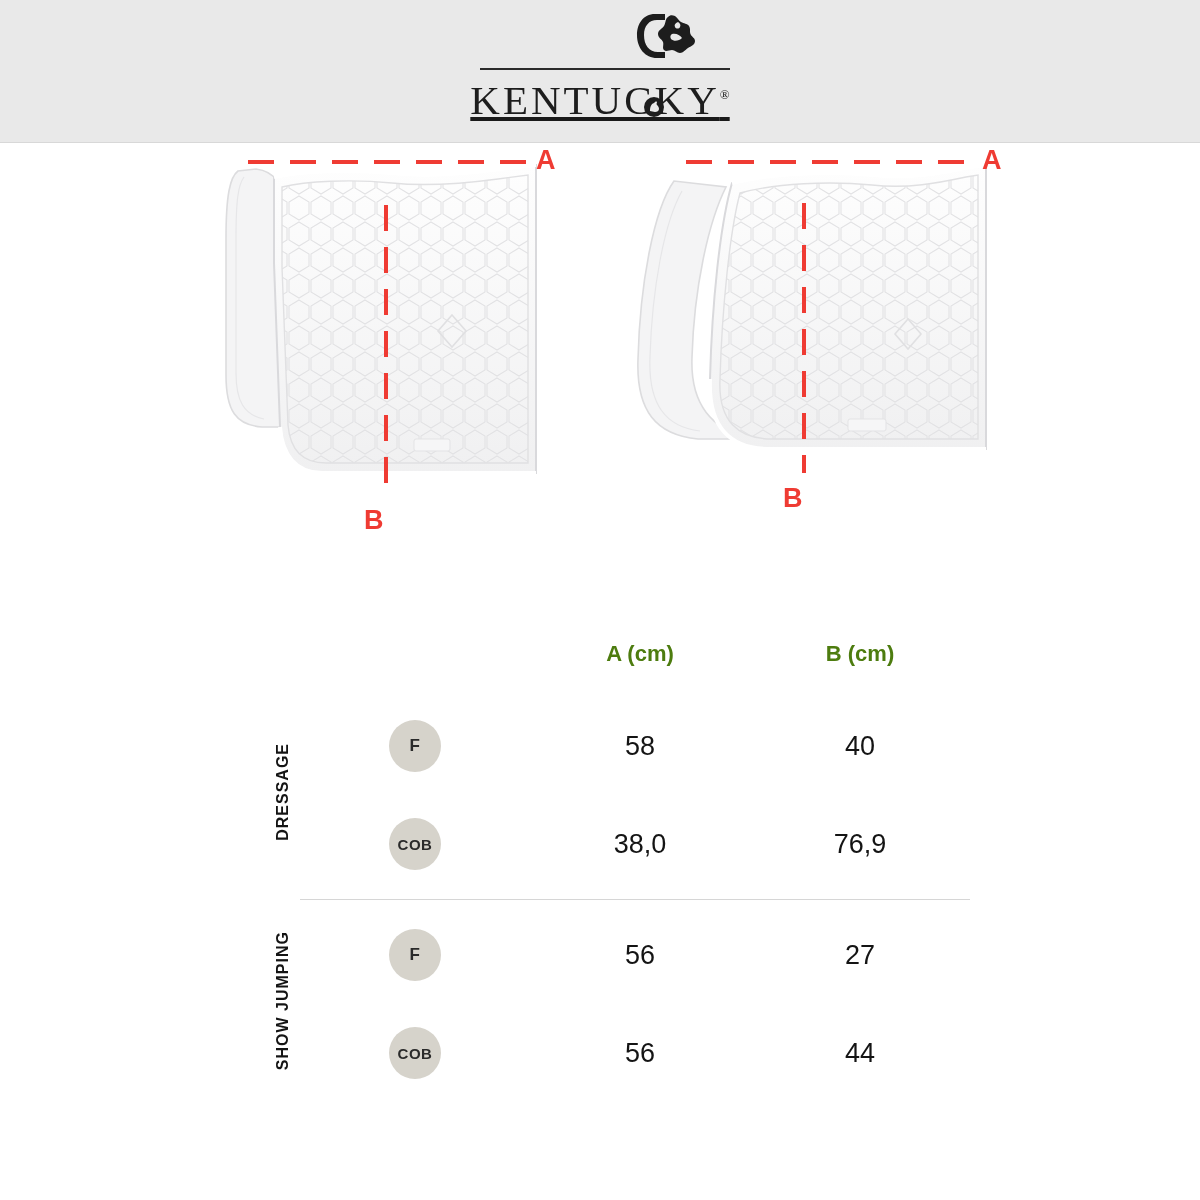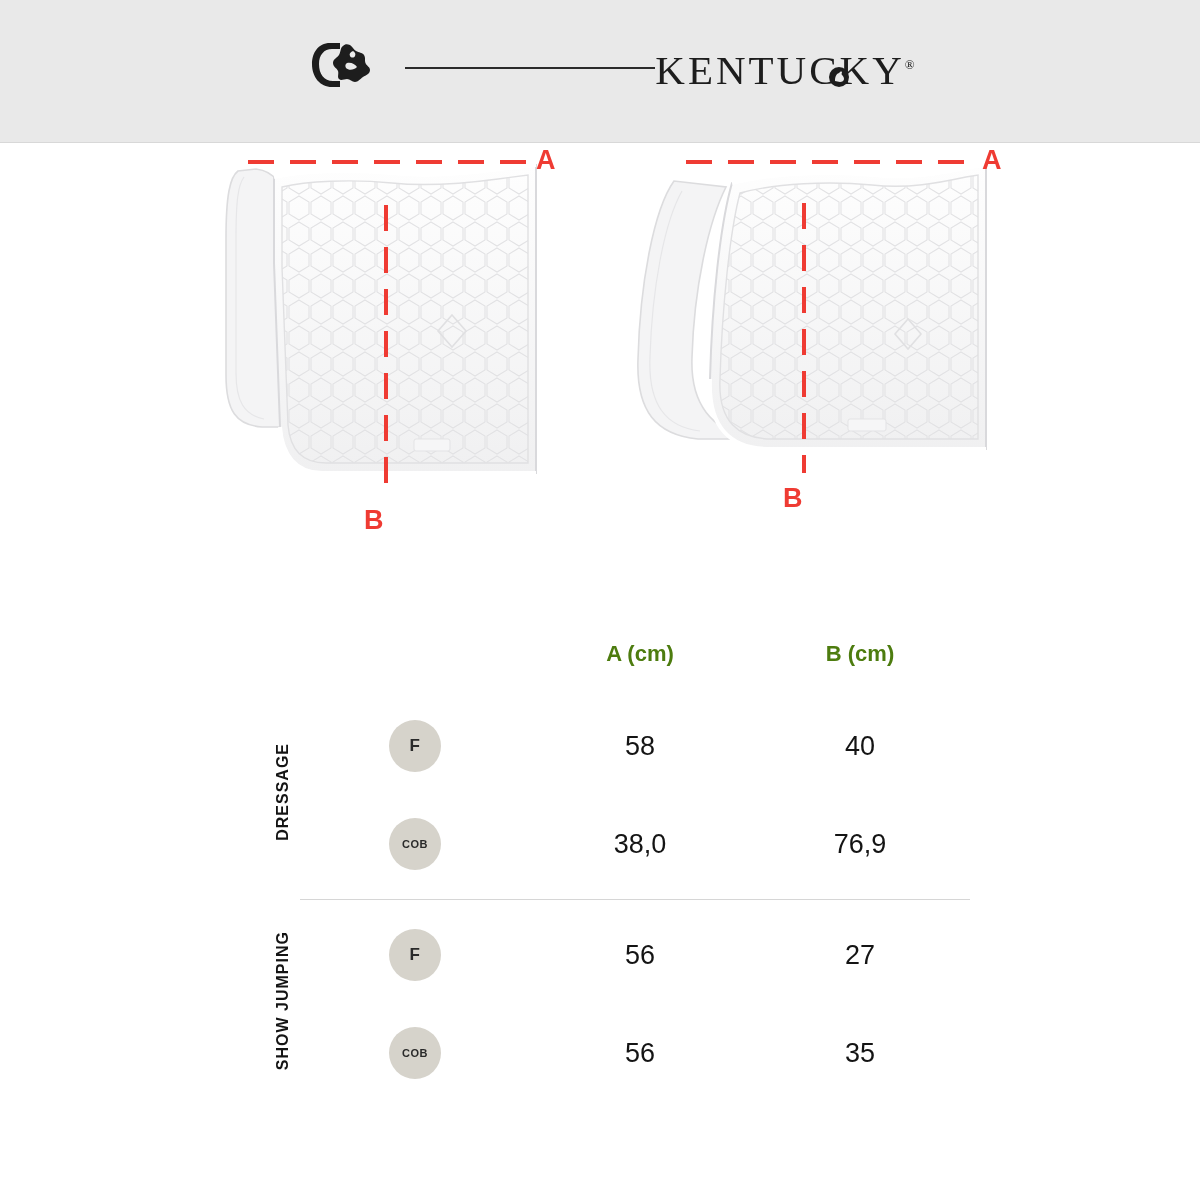--- a/index.html
+++ b/index.html
@@ -21,23 +21,25 @@
     height: 142px;
     background: #e9e9e9;
     border-bottom: 1px solid #d8d8d8;
     display: flex;
     align-items: center;
     justify-content: center;
     position: relative;
   }
   .brand {
     display: flex;
-    align-items: center;
+    flex-direction: column;
+    align-items: flex-end;
     justify-content: center;
     transform: translateY(-4px);
+    text-decoration: underline;
   }
   .brand-mark {
     position: relative;
     height: 56px;
     width: 120px;
     display: flex;
     align-items: flex-end;
     justify-content: center;
   }
   .brand-mark svg { display:block; }
@@ -141,21 +143,21 @@
     justify-content: center;
     width: 52px;
     height: 52px;
     border-radius: 50%;
     background: #d6d3cb;
     color: #2a2a2a;
     font-size: 17px;
     font-weight: bold;
     letter-spacing: 0.5px;
   }
-  .chip.small { font-size: 11px; }
+  .chip.small { font-size: 15px; }
   .divider-row td {
     padding: 0;
   }
   .divider {
     height: 1px;
     background: #d6d6d6;
     margin: 6px 0 6px 0;
   }
 </style>
 </head>
@@ -340,18 +342,18 @@
         </td>
         <td class="row-cell">56</td>
         <td class="row-cell">27</td>
         <td class="row-cell"></td>
       </tr>
       <tr>
         <td class="row-cell">
           <span class="chip small">COB</span>
         </td>
         <td class="row-cell">56</td>
-        <td class="row-cell">35</td>
+        <td class="row-cell">44</td>
         <td class="row-cell"></td>
       </tr>
     </tbody>
   </table>
 </div>
 
 </body></html>

